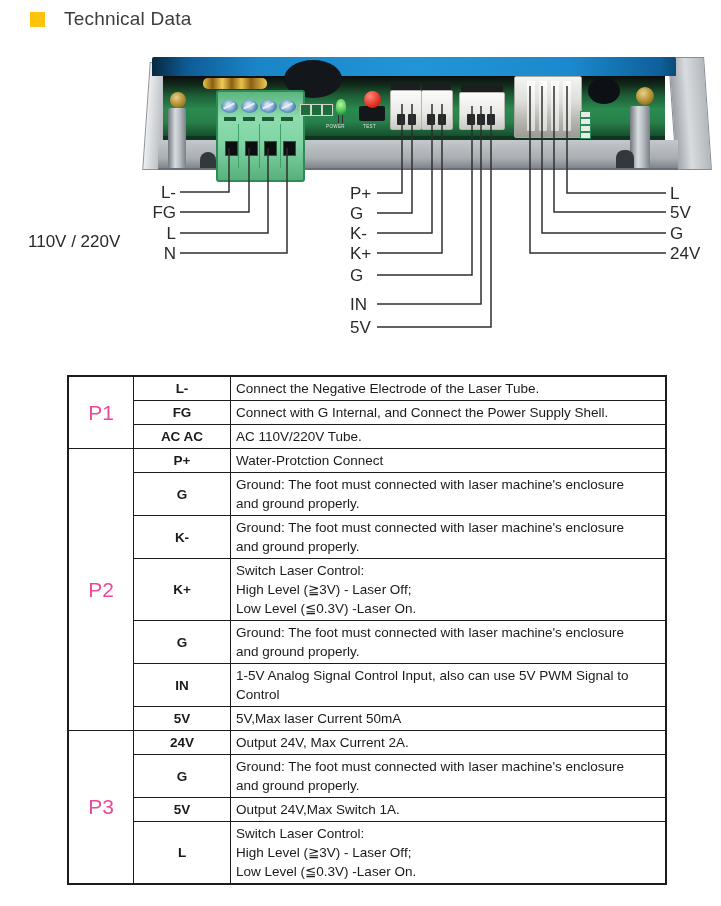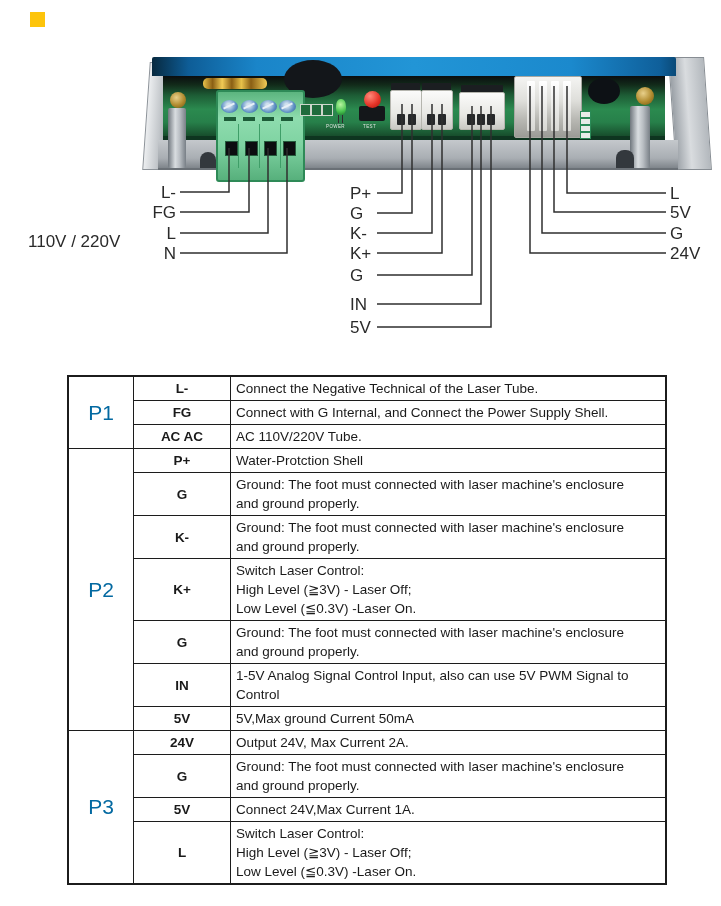--- a/index.html
+++ b/index.html
@@ -65,30 +65,31 @@
   .capR{left:588px;top:78px;width:32px;height:26px;border-radius:50%;background:#0d1115;}
   .chipR{width:9px;height:5px;background:#e8ece8;border:1px solid #2a8a57;}
   .notch{background:#33383d;border-radius:8px 8px 0 0;}
   .notch.l{left:200px;top:152px;width:16px;height:16px;}
   .notch.r{left:616px;top:150px;width:18px;height:18px;}
 
   
   .pin-table-wrap{left:67px;top:375px;width:600px;}
   table.pins{border-collapse:collapse;table-layout:fixed;width:600px;border:2px solid #1c1c1c;}
   table.pins td{border:1.5px solid #1c1c1c;vertical-align:middle;}
-  td.pcell{width:62px;text-align:center;font-size:21px;color:#0369a1;}
+  td.pcell{width:62px;text-align:center;font-size:21px;color:#ec4899;}
   td.pincell{width:94px;text-align:center;font-size:13.5px;font-weight:bold;color:#1a1a1a;}
   td.desccell{font-size:13.5px;color:#1a1a1a;padding:2px 4px 2px 5px;line-height:19px;white-space:pre-line;}
 </style>
 </head>
 <body>
 
 <div id="root">
 
   <div class="abs bullet"></div>
+  <div class="abs title">Technical Data</div>
 
   <div>
     <div class="ph side-l"></div>
     <div class="ph side-r"></div>
     <div class="ph case-blue"></div>
     <div class="ph pcb"></div>
     <div class="ph pcb-edge"></div>
     <div class="ph face-bottom"></div>
     <div class="ph pillar l"></div>
     <div class="ph pillar r"></div>
@@ -203,34 +204,34 @@
   <div class="plabel" style="left:670px;top:203px">5V</div>
   <div class="plabel" style="left:670px;top:224px">G</div>
   <div class="plabel" style="left:670px;top:244px">24V</div>
 
   <div class="abs pin-table-wrap">
     <table class="pins">
         <tbody>
           <tr style="height: 24px;">
             <td class="pcell" rowspan="3">P1</td>
             <td class="pincell">L-</td>
-            <td class="desccell">Connect the Negative Technical of the Laser Tube.</td>
+            <td class="desccell">Connect the Negative Electrode of the Laser Tube.</td>
           </tr>
           <tr style="height: 24px;">
             <td class="pincell">FG</td>
             <td class="desccell">Connect with G Internal, and Connect the Power Supply Shell.</td>
           </tr>
           <tr style="height: 24px;">
             <td class="pincell">AC AC</td>
             <td class="desccell">AC 110V/220V Tube.</td>
           </tr>
           <tr style="height: 24px;">
             <td class="pcell" rowspan="7">P2</td>
             <td class="pincell">P+</td>
-            <td class="desccell">Water-Protction Shell</td>
+            <td class="desccell">Water-Protction Connect</td>
           </tr>
           <tr style="height: 43px;">
             <td class="pincell">G</td>
             <td class="desccell">Ground: The foot must connected with laser machine's enclosure
 and ground properly.</td>
           </tr>
           <tr style="height: 43px;">
             <td class="pincell">K-</td>
             <td class="desccell">Ground: The foot must connected with laser machine's enclosure
 and ground properly.</td>
@@ -246,35 +247,35 @@
             <td class="desccell">Ground: The foot must connected with laser machine's enclosure
 and ground properly.</td>
           </tr>
           <tr style="height: 43px;">
             <td class="pincell">IN</td>
             <td class="desccell">1-5V Analog Signal Control Input, also can use 5V PWM Signal to
 Control</td>
           </tr>
           <tr style="height: 24px;">
             <td class="pincell">5V</td>
-            <td class="desccell">5V,Max ground Current 50mA</td>
+            <td class="desccell">5V,Max laser Current 50mA</td>
           </tr>
           <tr style="height: 24px;">
             <td class="pcell" rowspan="4">P3</td>
             <td class="pincell">24V</td>
             <td class="desccell">Output 24V, Max Current 2A.</td>
           </tr>
           <tr style="height: 43px;">
             <td class="pincell">G</td>
             <td class="desccell">Ground: The foot must connected with laser machine's enclosure
 and ground properly.</td>
           </tr>
           <tr style="height: 24px;">
             <td class="pincell">5V</td>
-            <td class="desccell">Connect 24V,Max Current 1A.</td>
+            <td class="desccell">Output 24V,Max Switch 1A.</td>
           </tr>
           <tr style="height: 62px;">
             <td class="pincell">L</td>
             <td class="desccell">Switch Laser Control:
 High Level (≧3V) - Laser Off;
 Low Level (≦0.3V) -Laser On.</td>
           </tr>
         </tbody>
       </table>
   </div>

